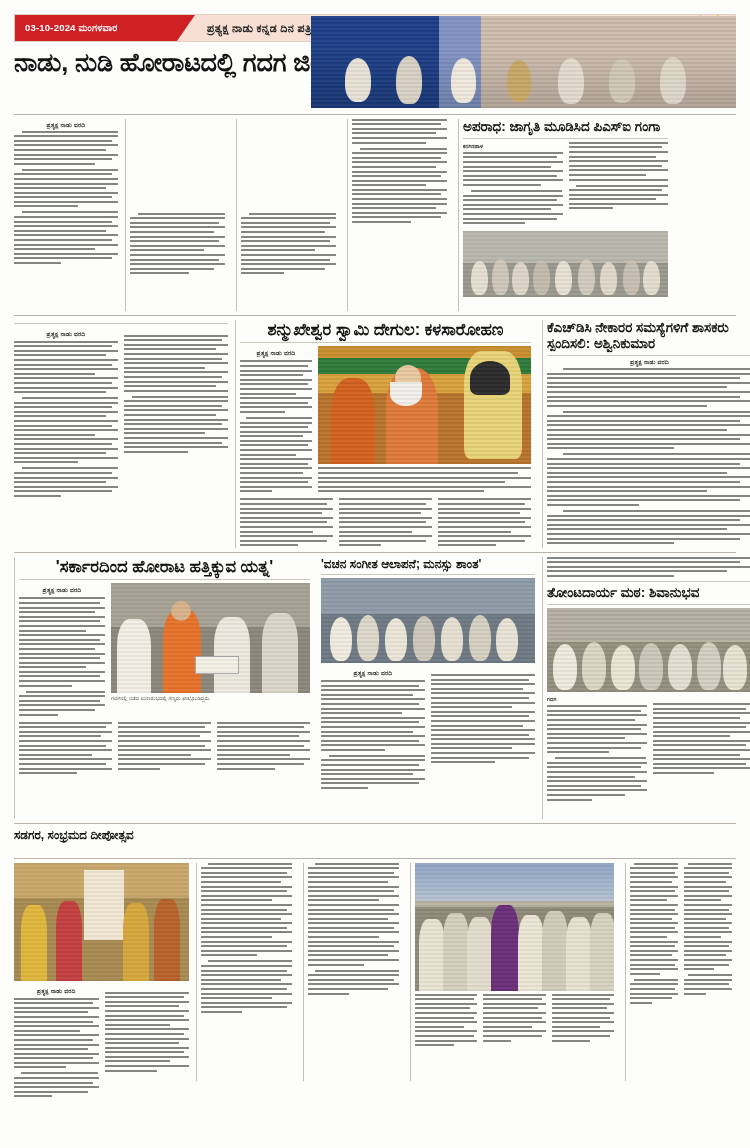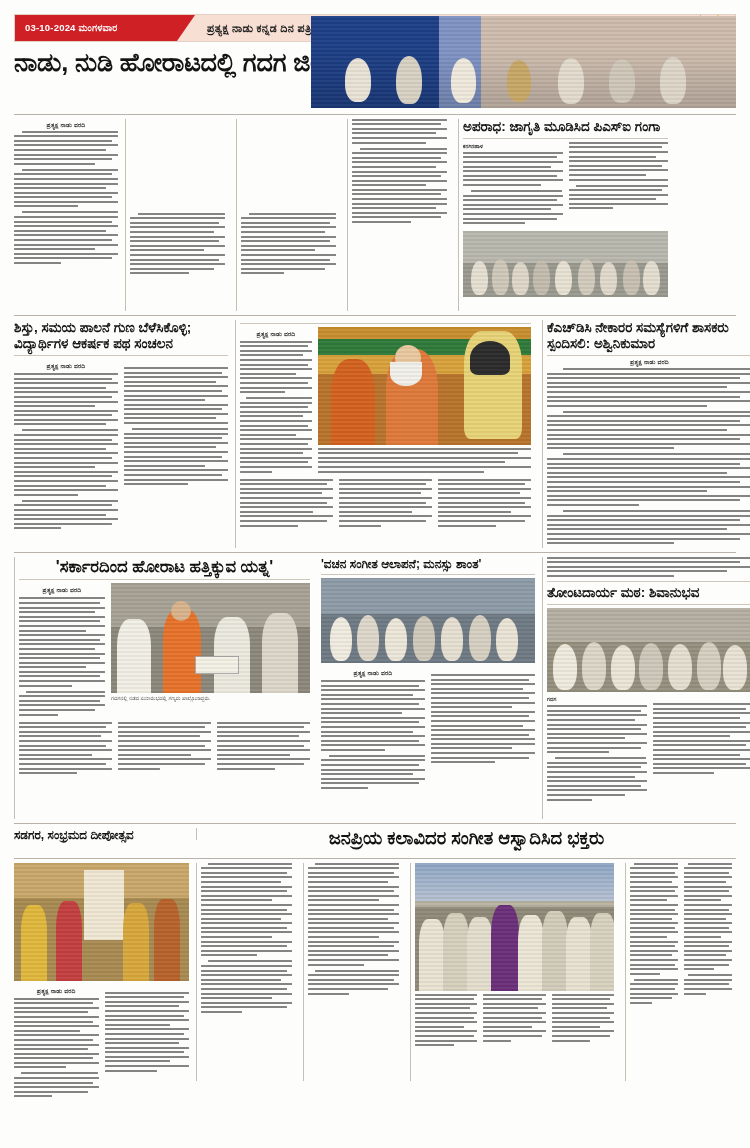--- a/index.html
+++ b/index.html
@@ -358,21 +358,20 @@
         <div class="blob" style="left:88%;bottom:4%;width:17px;height:34px;background:#e4ded0;"></div>
       </div>
     </div>
   </div>
 
   <div class="hr"></div>
 
   <div class="sect" style="height:228px;">
 
     <div class="col" style="flex:0 0 214px;">
-      <div class="hl hl-2">ಶಿಸ್ತು, ಸಮಯ ಪಾಲನೆ ಗುಣ ಬೆಳೆಸಿಕೊಳ್ಳಿ; ವಿದ್ಯಾರ್ಥಿಗಳ ಆಕರ್ಷಕ ಪಥ ಸಂಚಲನ</div>
       <div class="hr-thin"></div>
       <div style="display:flex;gap:6px;">
         <div class="col body-text">
           <div class="byline">ಪ್ರತ್ಯಕ್ಷ ನಾಡು ವರದಿ</div>
           <div class="para">
             <div class="tl s1"></div>
               <div class="tl s2"></div>
               <div class="tl s1"></div>
             <div class="tl s3"></div>
               <div class="tl s1"></div>
@@ -441,20 +440,21 @@
             <div class="tl s1"></div>
               <div class="tl s2"></div>
               <div class="tl s1"></div>
             <div class="tl s5"></div>
           </div>
         </div>
       </div>
     </div>
 
     <div class="col vr pad" style="flex:0 0 300px;">
+      <div class="hl hl-1 hl-center">ಶನ್ಮುಖೇಶ್ವರ ಸ್ವಾಮಿ ದೇಗುಲ: ಕಳಸಾರೋಹಣ</div>
       <div class="hr-thin"></div>
       <div style="display:flex;gap:6px;">
         <div class="col body-text" style="flex:0 0 72px;">
           <div class="byline">ಪ್ರತ್ಯಕ್ಷ ನಾಡು ವರದಿ</div>
           <div class="para">
             <div class="tl s1"></div>
               <div class="tl s2"></div>
               <div class="tl s1"></div>
             <div class="tl s3"></div>
               <div class="tl s1"></div>
@@ -861,23 +861,20 @@
       </div>
     </div>
   </div>
 
   <div class="hr"></div>
 
   <div class="sect" style="height:12px;">
     <div class="col" style="flex:0 0 175px;">
       <div class="hl hl-3">ಸಡಗರ, ಸಂಭ್ರಮದ ದೀಪೋತ್ಸವ</div>
     </div>
-    <div class="col vr pad" style="flex:1;">
-      <div class="hl hl-center" style="font-size:18px;">ಜನಪ್ರಿಯ ಕಲಾವಿದರ ಸಂಗೀತ ಆಸ್ವಾದಿಸಿದ ಭಕ್ತರು</div>
-    </div>
   </div>
 
   <div class="hr" style="margin-top:18px;"></div>
 
   <div class="sect" style="height:218px;">
 
     <div class="col" style="flex:0 0 175px;">
       <div class="photo" style="height:118px;background:linear-gradient(180deg,#c9a86a 0 30%,#a98b52 30% 100%);position:relative;">
         <div class="blob" style="left:4%;bottom:0;width:26px;height:76px;background:#e0b83c;border-radius:34% 34% 0 0;"></div>
         <div class="blob" style="left:24%;bottom:0;width:26px;height:80px;background:#c43f3f;border-radius:34% 34% 0 0;"></div>

